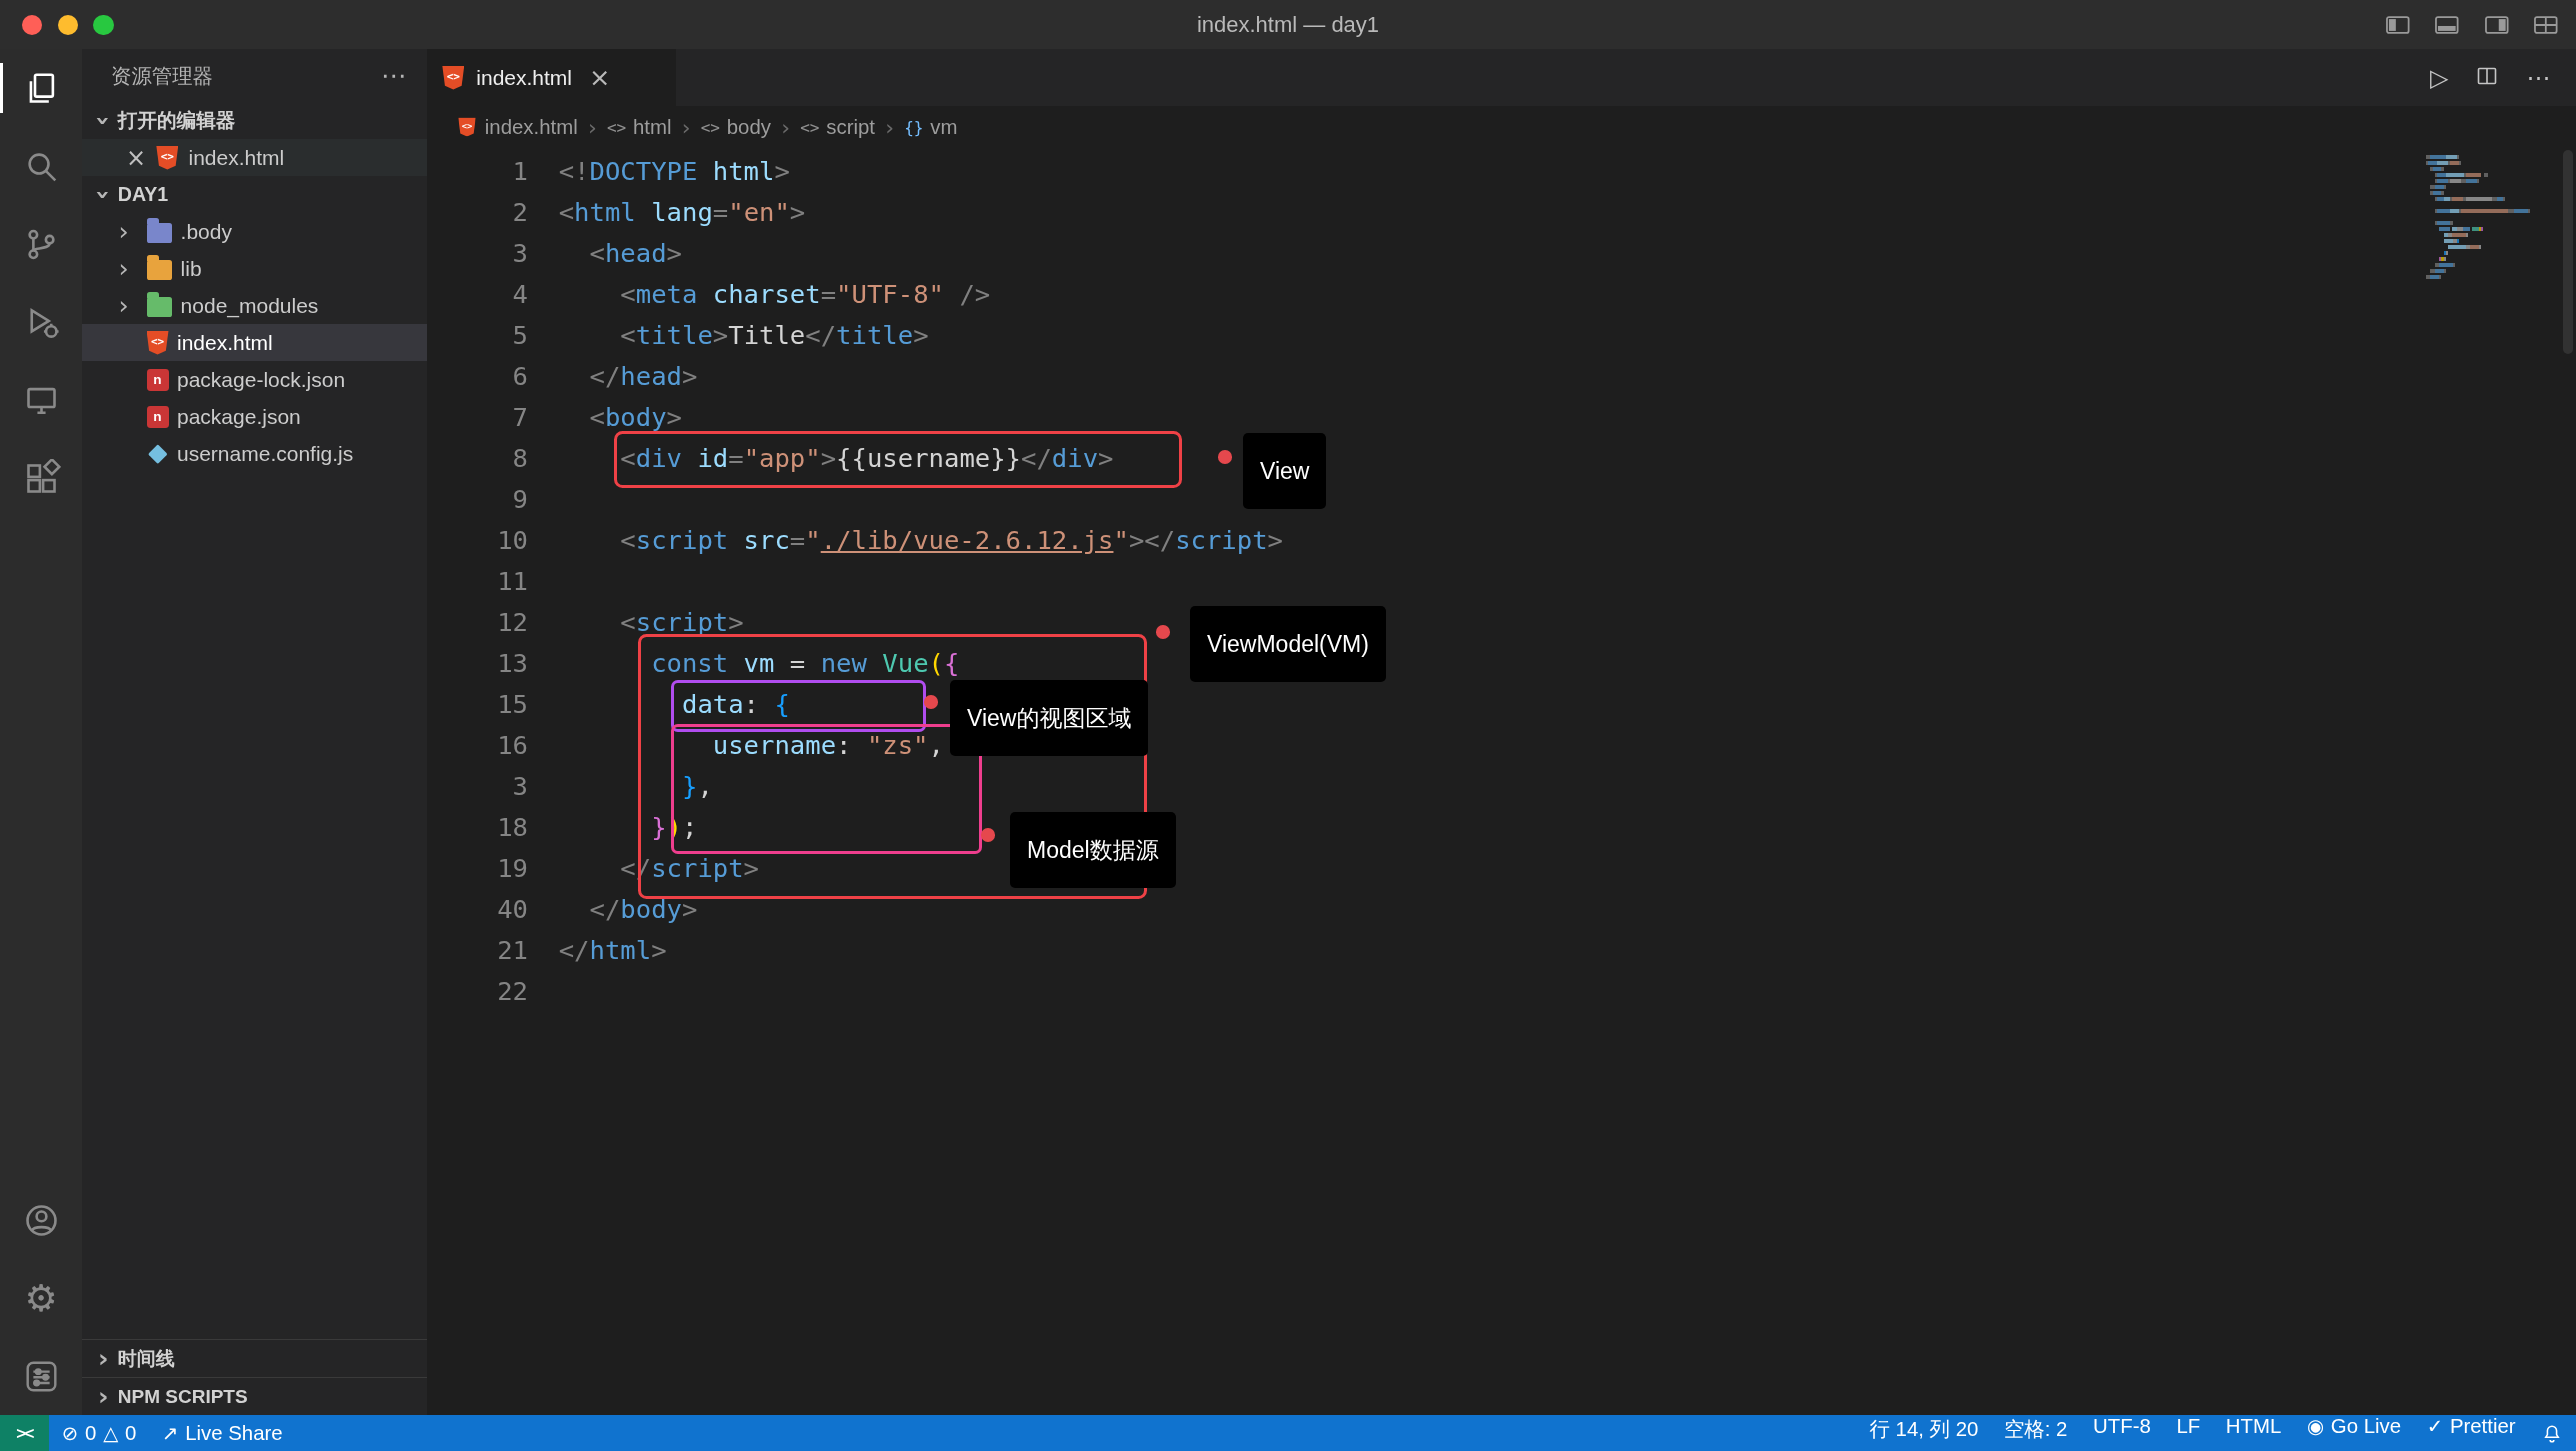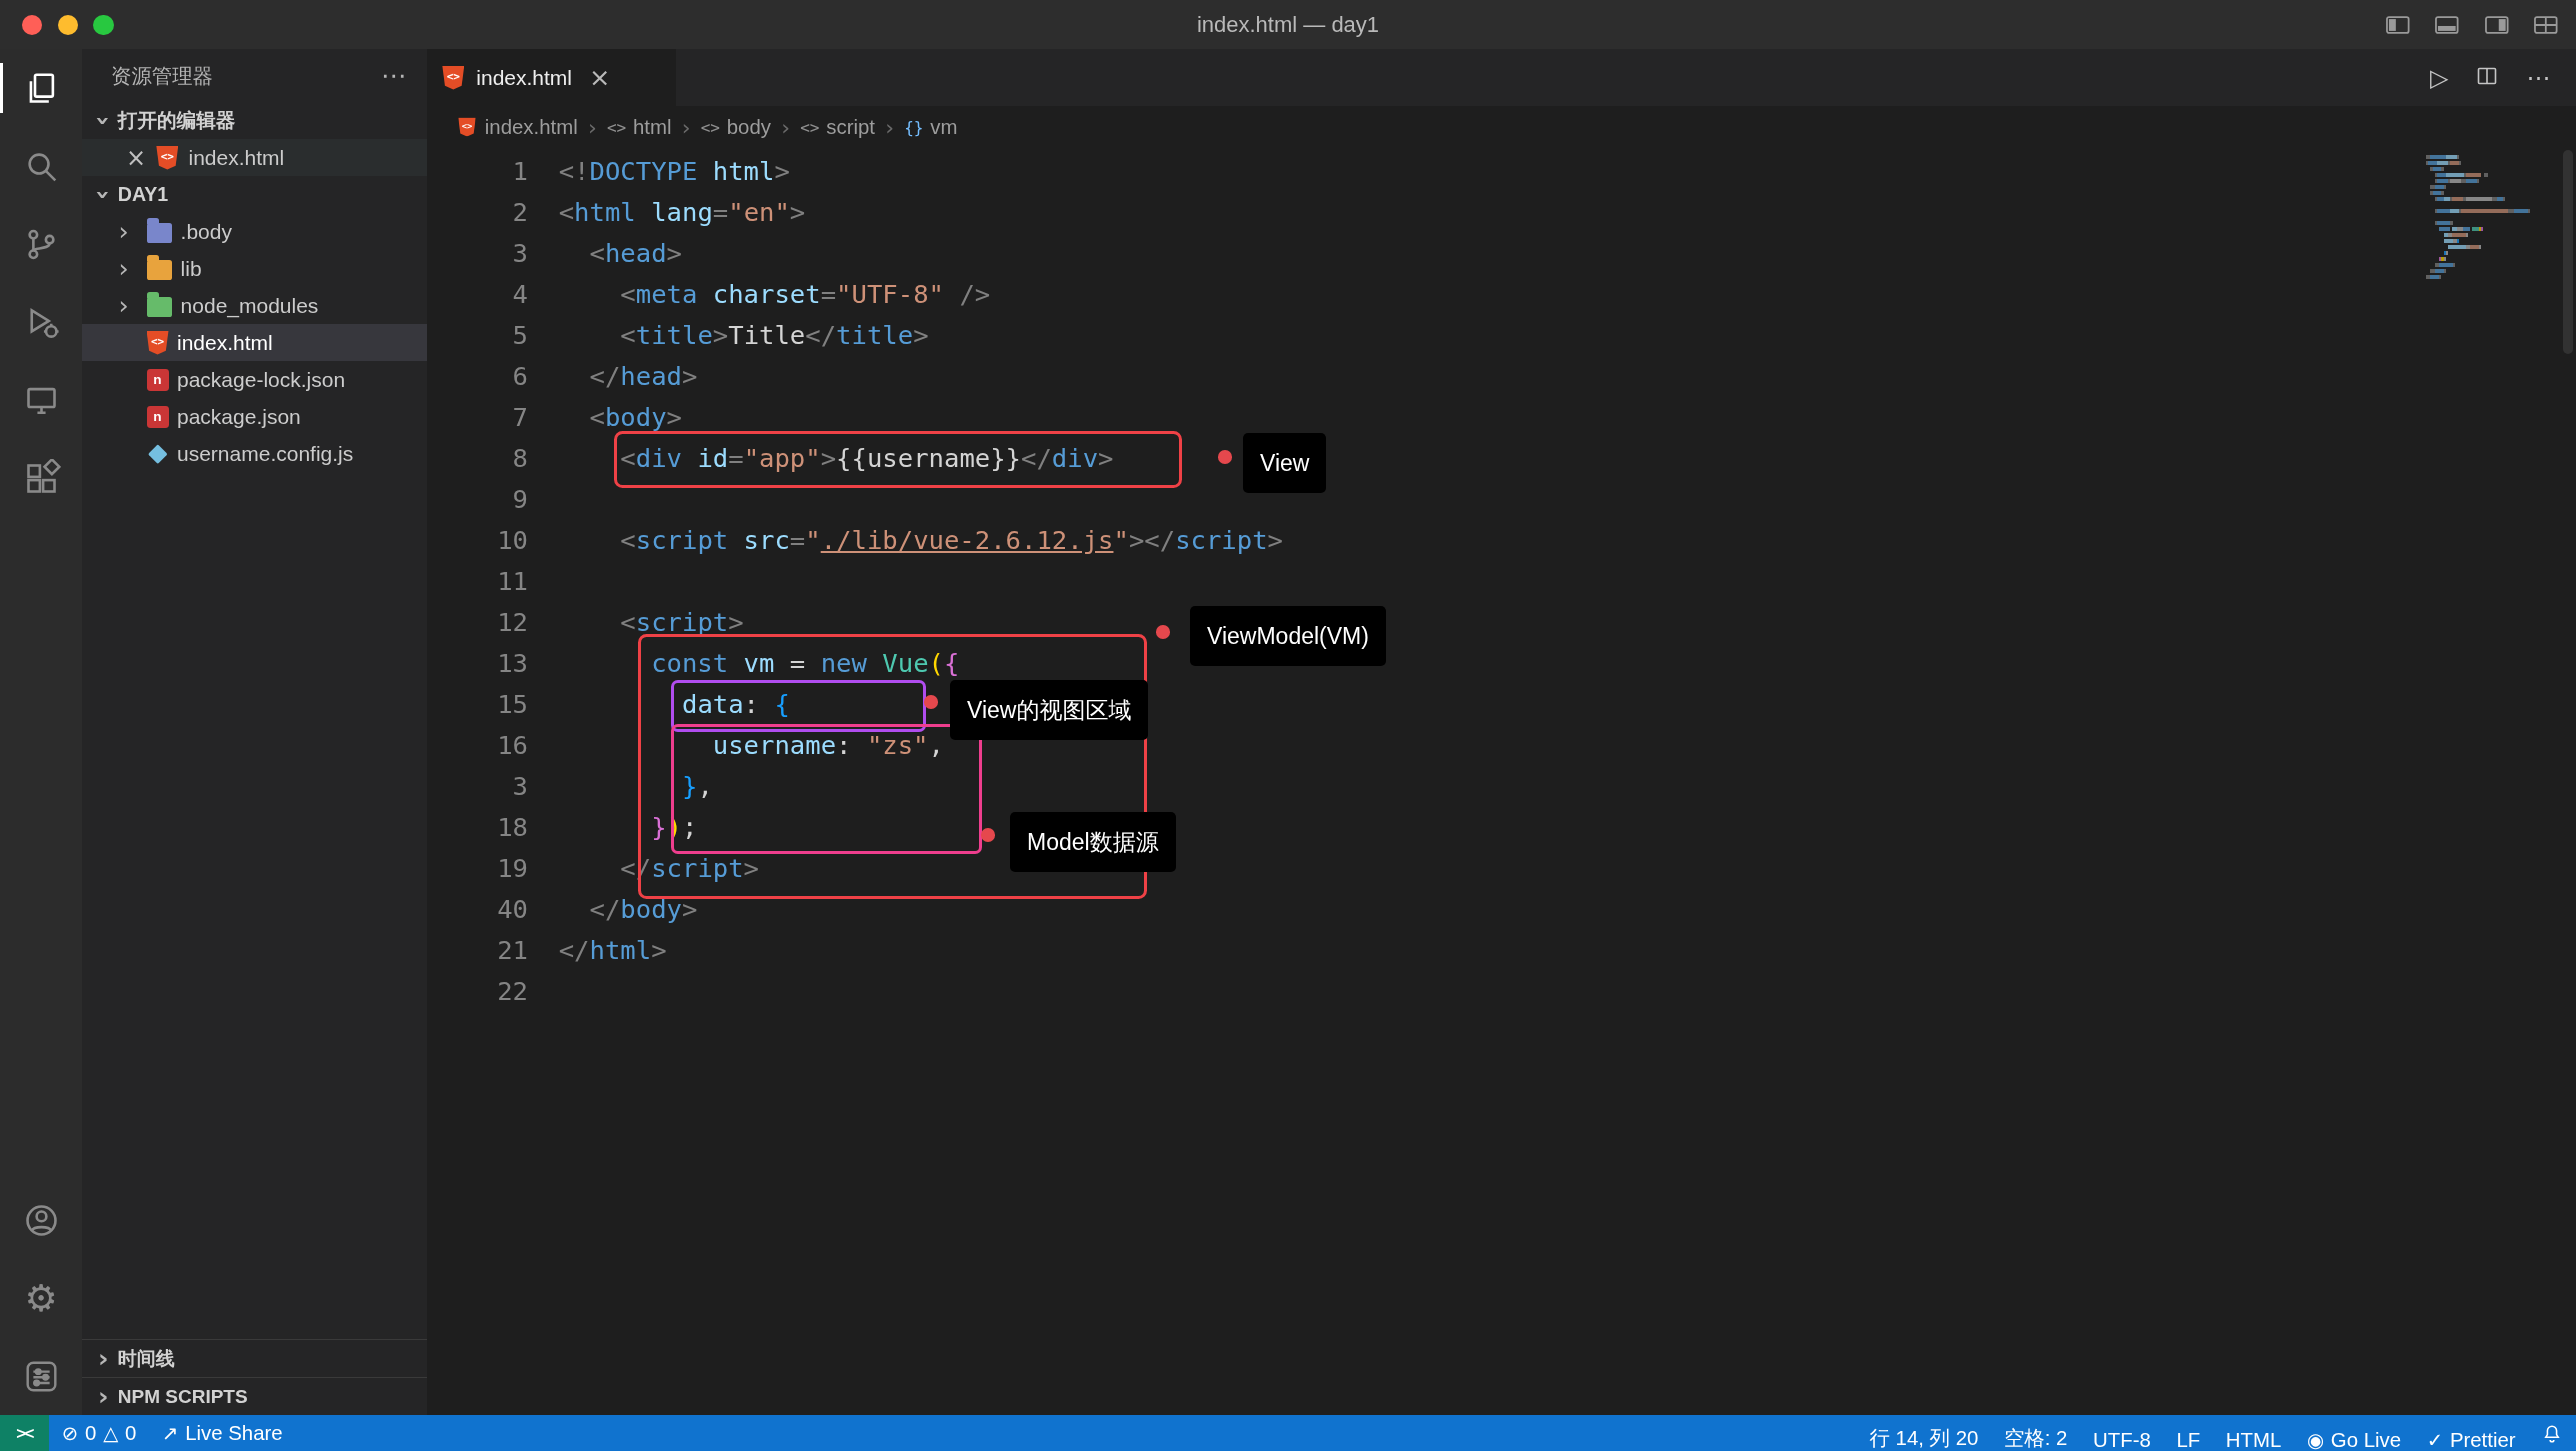--- a/index.html
+++ b/index.html
@@ -102,30 +102,30 @@
   
   #ann-layer{position:absolute;inset:0;pointer-events:none;z-index:5;}
   .abox{position:absolute;border-radius:8.5px;}
   #box-view{left:187px;top:283px;width:562px;height:51px;border:3.4px solid var(--c-box-red,#ef4146);}
   #box-vm{left:211px;top:486px;width:503px;height:259px;border:3.4px solid var(--c-box-red,#ef4146);}
   #box-el{left:244px;top:532px;width:249px;height:46px;border:3.4px solid var(--c-box-purple,#b14def);border-radius:6.8px;}
   #box-data{left:244px;top:576px;width:305px;height:124px;border:3.4px solid var(--c-box-pink,#ef3e8e);border-radius:6.8px;}
   .adot{position:absolute;width:13.6px;height:13.6px;border-radius:50%;background:var(--c-dot-red,#e5484d);}
   #dot-view{left:791px;top:302px;}  #dot-vm{left:729px;top:477px;}
   #dot-el{left:497px;top:547px;}    #dot-model{left:554px;top:680px;}
-  .alab{position:absolute;height:44px;line-height:44px;padding:8px 17px;background:var(--c-label-bg,#000);color:#fff;font-size:23px;border-radius:5.1px;white-space:nowrap;}
+  .alab{position:absolute;height:44px;line-height:44px;padding:16px 17px;background:var(--c-label-bg,#000);color:#fff;font-size:23px;border-radius:5.1px;white-space:nowrap;}
   #lab-view{left:816px;top:285px;}  #lab-vm{left:763px;top:458px;}
   #lab-el{left:523px;top:532px;}    #lab-model{left:583px;top:664px;}
 
   
   #status-bar{position:absolute;left:0;right:0;bottom:0;height:37px;background:var(--c-status-bg,#1073cf);display:flex;align-items:stretch;color:#fff;font-size:20.4px;}
   .st-remote{width:49px;display:flex;align-items:center;justify-content:center;background:var(--c-remote-bg,#0e8165);font-weight:700;font-size:17px;letter-spacing:-1.7px;cursor:pointer;}
   .st-item{display:flex;align-items:center;gap:6.8px;padding:0 12.8px;cursor:pointer;white-space:nowrap;}
   .st-item .glyph{font-size:19.6px;line-height:1;}
-  #st-right{margin-left:auto;display:flex;align-items:flex-end;}
+  #st-right{margin-left:auto;display:flex;align-items:flex-start;}
 </style>
 </head>
 <body>
 
 <div id="screen">
 
   <div id="title-bar">
     <div class="traffic">
       <span class="tl" id="tl-close"></span>
       <span class="tl" id="tl-min"></span>

